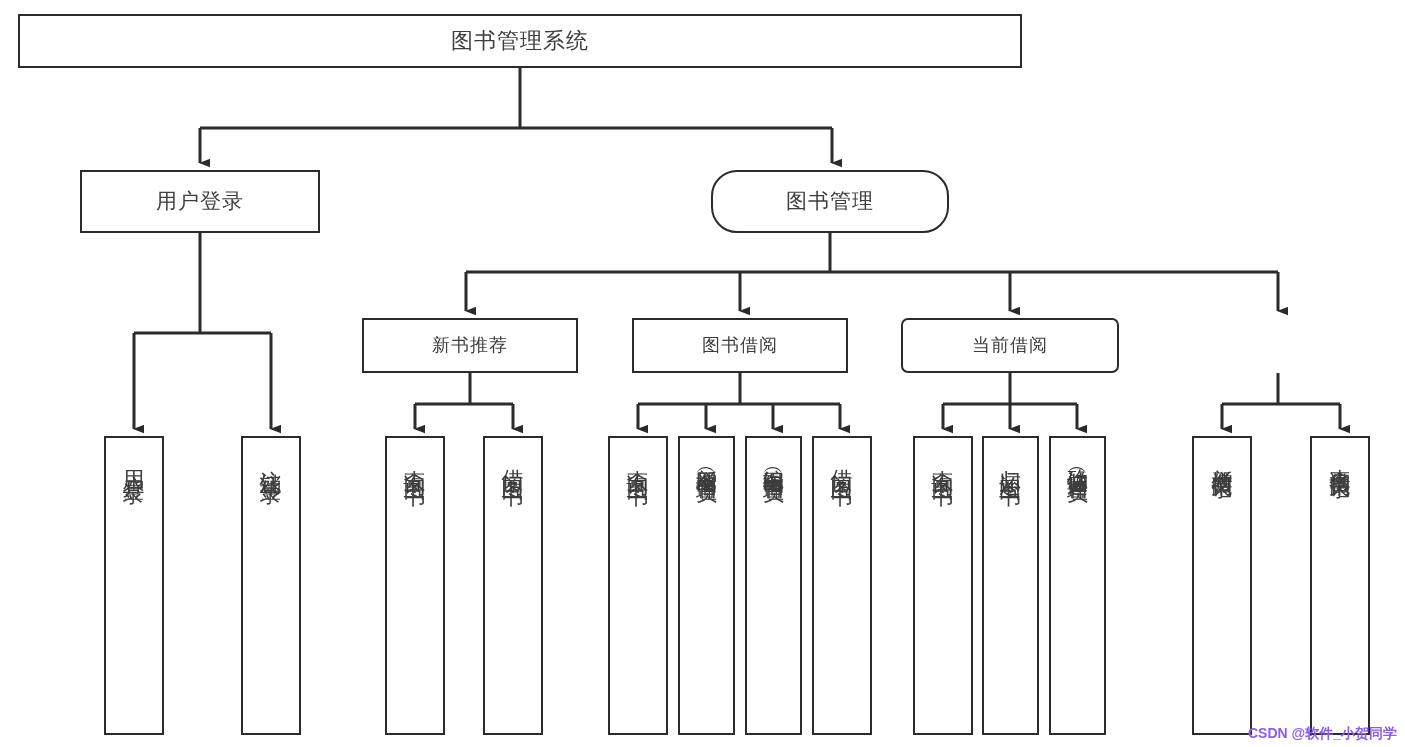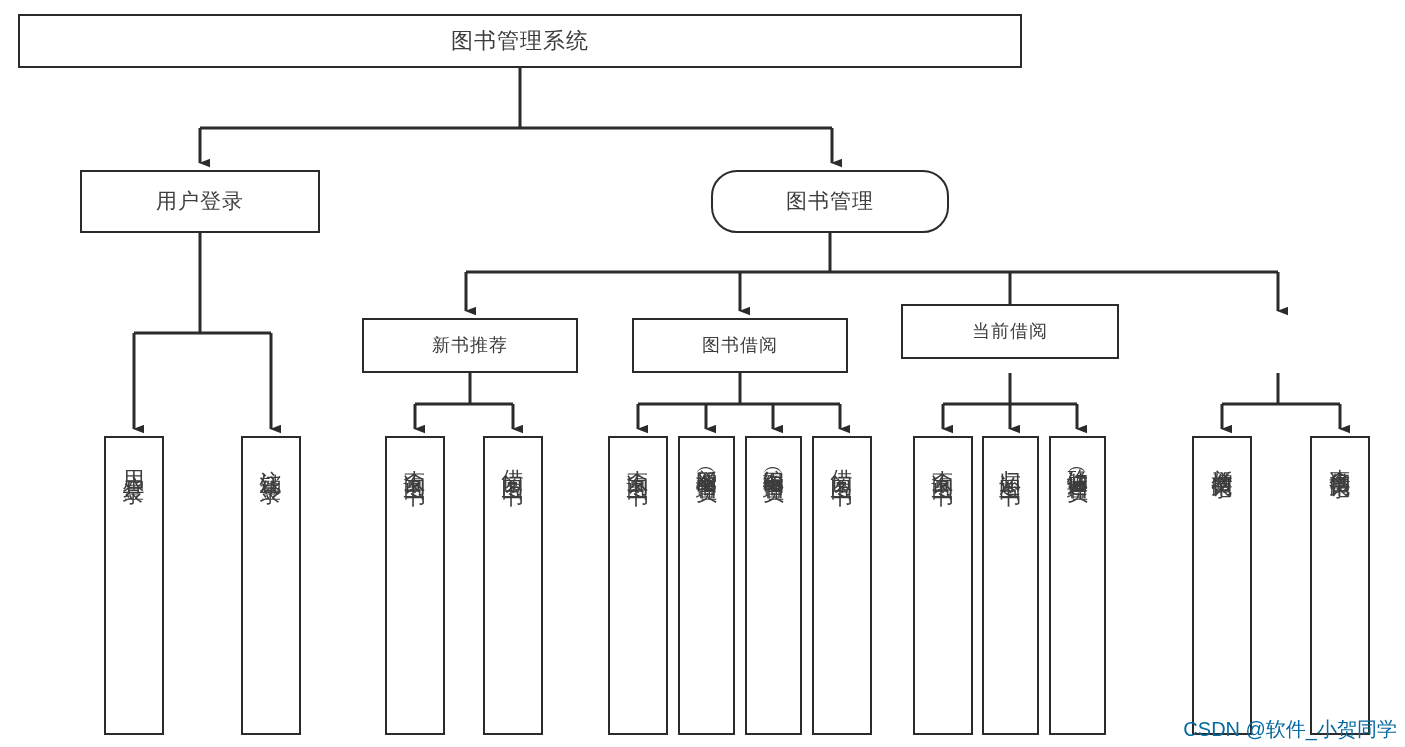--- a/index.html
+++ b/index.html
@@ -47,24 +47,25 @@
     letter-spacing:5px;
     white-space:normal;
     line-height:1.05;
     color:#3d3d3d;
   }
   .node.leaf.tall .lbl{font-size:21px;letter-spacing:2px;}
 
   #watermark{
     position:absolute;
     right:8px;bottom:4px;
-    font-size:20px;
-    color:#0369a1;
+    font-size:14px;
+    color:#8b5cf6;
     white-space:nowrap;
     user-select:none;
+    font-weight:bold;
   }
 </style>
 </head>
 <body>
 
 <div id="stage">
 
   <svg id="wires" viewBox="0 0 1405 747" xmlns="http://www.w3.org/2000/svg">
     <defs>
       <marker id="arw" markerWidth="10" markerHeight="11" refX="4.2" refY="10" orient="auto" markerUnits="userSpaceOnUse">
@@ -128,21 +129,21 @@
   </div>
 
   <div class="node lvl3" style="left:362px;top:318px;width:216px;height:55px;">
     <span class="lbl">新书推荐</span>
   </div>
 
   <div class="node lvl3" style="left:632px;top:318px;width:216px;height:55px;">
     <span class="lbl">图书借阅</span>
   </div>
 
-  <div class="node lvl3" style="left:901px;top:304px;width:218px;height:55px;">
+  <div class="node lvl3" style="left:901px;top:318px;width:218px;height:55px;border-radius:7px;">
     <span class="lbl">当前借阅</span>
   </div>
 
 
   <div class="node leaf" style="left:104px;top:436px;width:60px;height:299px;">
     <span class="lbl">用户登录</span>
   </div>
 
   <div class="node leaf" style="left:241px;top:436px;width:60px;height:299px;">
     <span class="lbl">注销登录</span>

